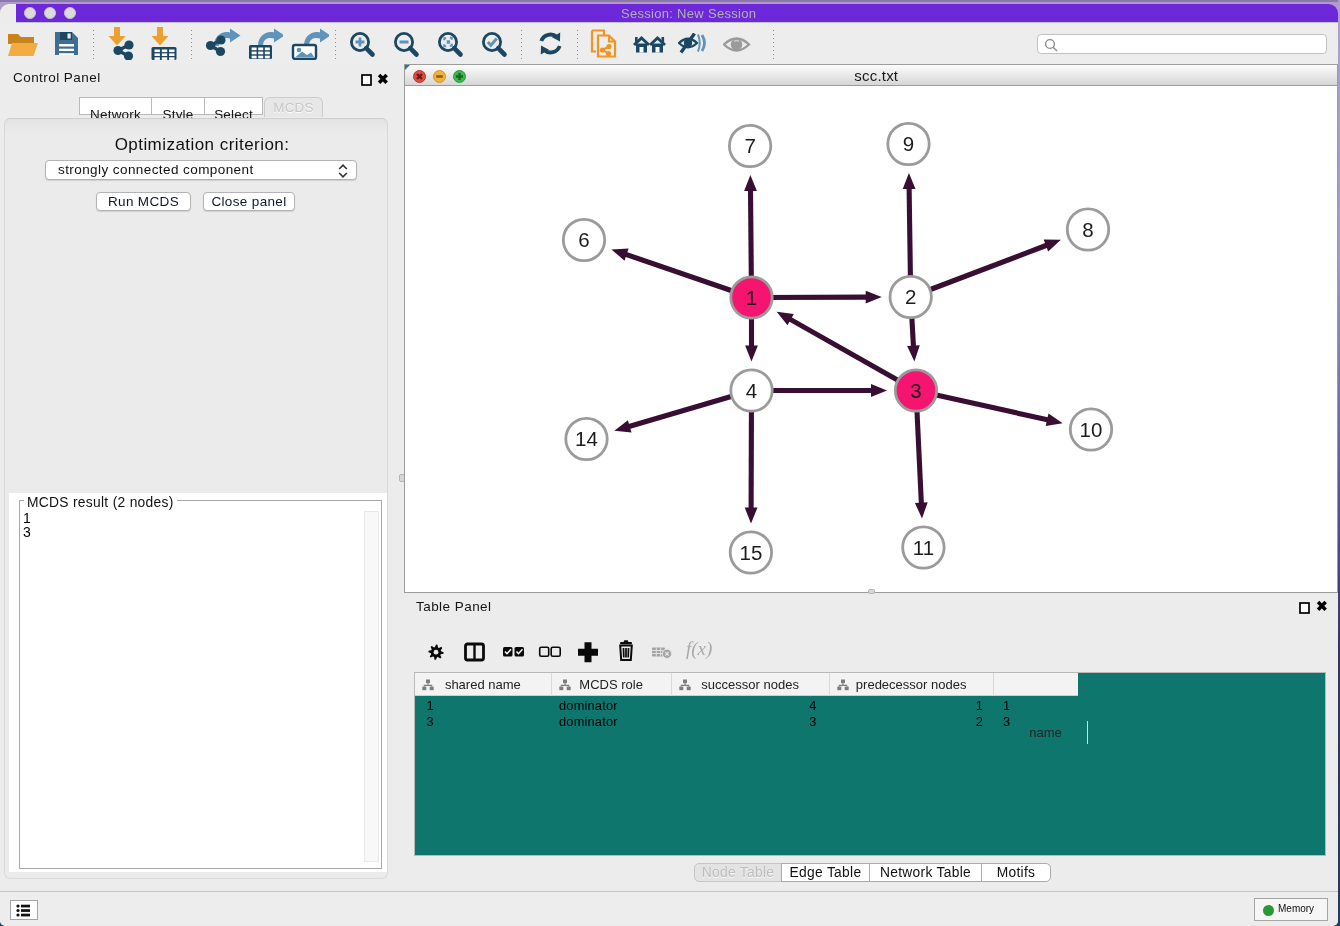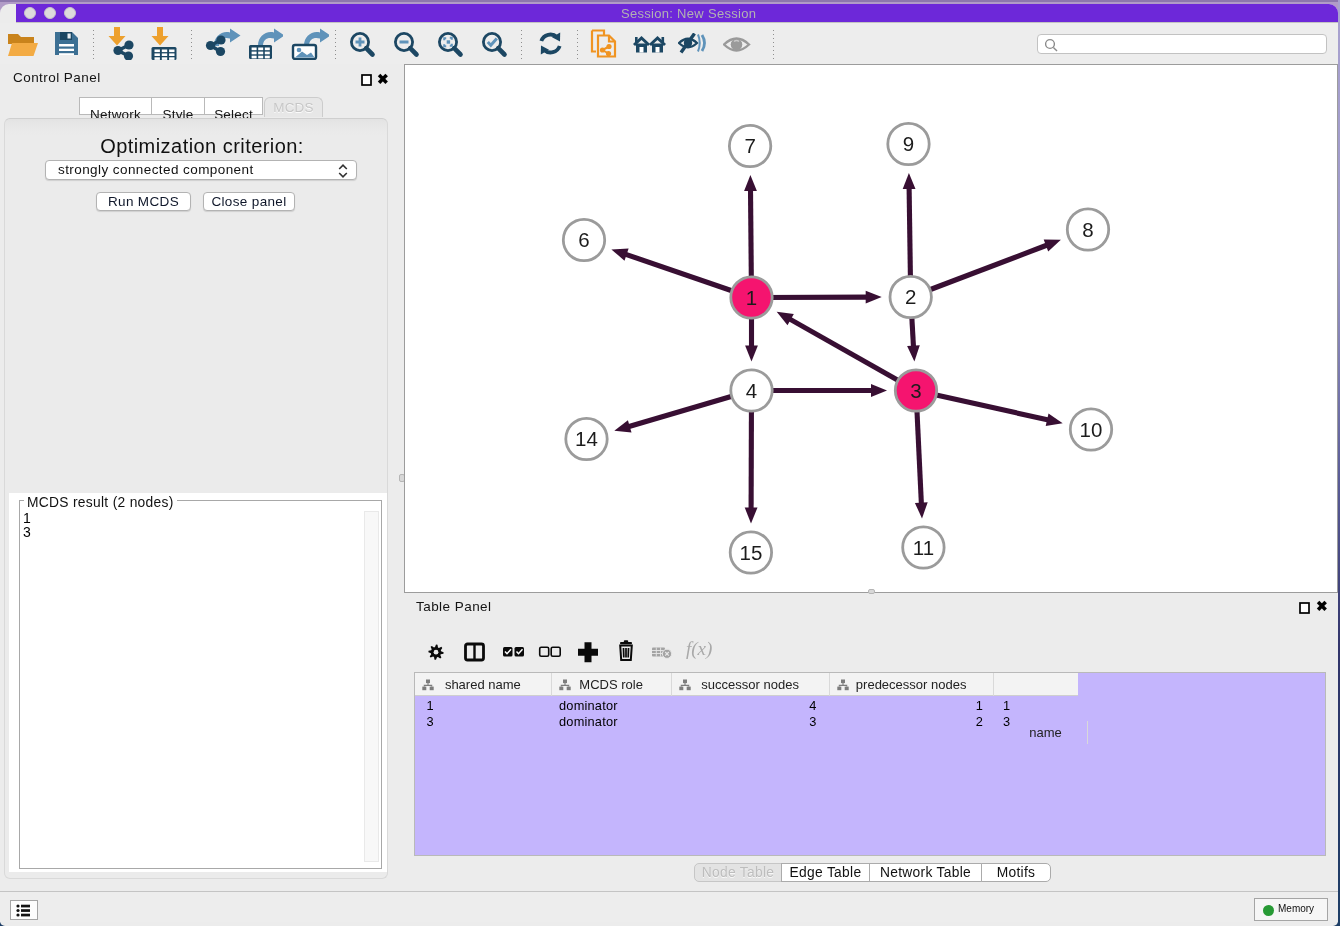--- a/index.html
+++ b/index.html
@@ -19,42 +19,42 @@
 #searchbox svg { position:absolute; left:6px; top:3px; }
 
 #main { position:absolute; left:0; top:60px; width:1338.2px; height:831px; background:#ececec; }
 
 #ctl-hdr { position:absolute; left:13px; top:6px; font-size:13.5px; letter-spacing:0.45px; color:#141414; }
 #ctl-float { position:absolute; left:361px; top:10px; }
 #ctl-close { position:absolute; left:377px; top:7px; font-size:14px; color:#000; font-weight:bold; }
 .tab { position:absolute; top:33px; height:18px; background:#fff; border:1px solid #b9b9b9; font-size:13.5px; letter-spacing:0.2px; color:#161616; text-align:center; line-height:14px; padding-top:10px; }
 #tab-mcds { position:absolute; left:264px; top:33px; width:59px; height:20px; background:#e7e7e7; border:1px solid #cccccc; border-bottom:none; border-radius:6px 6px 0 0; font-size:13.5px; letter-spacing:0.2px; color:#c6c6c6; text-shadow:0 1px 0 #fbfbfb; text-align:center; line-height:14px; padding-top:3px; }
 #ctl-body { position:absolute; left:4px; top:53.5px; width:384px; height:761px; background:linear-gradient(#e3e3e3 0px,#e8e8e8 8px,#ebebeb 16px); border:1px solid #d9d9d9; border-top:1px solid #cfcfcf; border-radius:6px; }
-#opt-label { position:absolute; left:6px; width:100%; top:16px; text-align:center; font-size:20px; letter-spacing:0.45px; color:#111; }
+#opt-label { position:absolute; left:6px; width:100%; top:16px; text-align:center; font-size:17px; letter-spacing:0.45px; color:#111; }
 #combo { position:absolute; left:40px; top:41.5px; width:312px; height:20px; background:#fff; border:1px solid #b3b3b3; border-radius:4px; box-shadow:0 1px 1px rgba(0,0,0,0.12); font-size:13.5px; letter-spacing:0.42px; color:#111; line-height:18px; padding-left:12px; }
 .btn { position:absolute; top:73.5px; height:19px; background:#fff; border:1px solid #b3b3b3; border-radius:4px; box-shadow:0 1px 1px rgba(0,0,0,0.12); font-size:13.5px; letter-spacing:0.35px; color:#0f172a; text-align:center; line-height:17px; }
 #grp { position:absolute; left:4px; top:374.5px; width:378px; height:379px; background:#fff; }
 #grp-border { position:absolute; left:10px; top:7px; width:363px; height:369px; border:1px solid #a8a8a8; }
 #grp-title { position:absolute; left:4px; top:-6px; background:#fff; padding:0 3px; font-size:13.8px; letter-spacing:0.3px; color:#111; }
 #grp-txt { position:absolute; left:14px; top:17.5px; font-size:14px; color:#000; line-height:14.7px; }
 #grp-sb { position:absolute; left:355px; top:18px; width:15px; height:351px; background:#f8f8f8; border:1px solid #e9e9e9; }
 
 #vgrip { position:absolute; left:399px; top:410px; width:6px; height:8px; background:#d8d8d8; border:1px solid #b5b5b5; border-radius:2px; }
 
 #netwin { position:absolute; left:404px; top:0px; width:933.5px; height:529px; border:1px solid #9c9c9c; background:#fff; }
 #net-title { position:absolute; left:0; top:0; right:0; height:21px; background:linear-gradient(#fcfcfc,#d6d6d6); border-bottom:1px solid #9c9c9c; }
 #net-title .t { position:absolute; left:0; right:0; top:1.7px; text-align:center; font-size:15px; letter-spacing:0.2px; color:#1a1a1a; text-indent:11px; }
 .ball { position:absolute; top:4.5px; width:13px; height:13px; border-radius:50%; }
 .ball svg { position:absolute; left:0; top:0; }
 #hgrip { position:absolute; left:463px; top:524px; width:7px; height:5px; background:#d8d8d8; border:1px solid #b5b5b5; border-radius:2px; }
 
 #tp-hdr { position:absolute; left:416px; top:535px; font-size:13.5px; letter-spacing:0.45px; color:#141414; }
 #tp-float { position:absolute; left:1299px; top:538px; }
 #tp-close { position:absolute; left:1316px; top:534px; font-size:14px; color:#000; font-weight:bold; }
-#tbl { position:absolute; left:414px; top:607.5px; width:912px; height:184px; background:#c4b5fd; border:1px solid #b9b9b9; }
+#tbl { position:absolute; left:414px; top:607.5px; width:912px; height:184px; background:#0f766e; border:1px solid #b9b9b9; }
 #tbl-head { position:absolute; left:0; top:0; width:663px; height:23px; background:#f3f3f3; border-bottom:1px solid #cfcfcf; }
 .th { position:absolute; top:0; height:23px; border-right:1px solid #d9d9d9; font-size:13px; color:#222; }
 .th span { position:absolute; left:0; width:100%; top:4px; text-align:center; }
 .th svg { position:absolute; left:7px; top:6px; }
 .td { position:absolute; font-size:12.8px; letter-spacing:0.2px; color:#000; }
 
 .btab { position:absolute; top:799px; height:19px; background:#fff; border:1px solid #ababab; border-radius:0; font-size:13.8px; letter-spacing:0.3px; color:#111; text-align:center; line-height:17px; }
 #btab-sel { background:#e3e3e3; border-color:#c6c6c6; color:#bdbdbd; text-shadow:0 1px 0 #f8f8f8; }
 
 #statusbar { position:absolute; left:0; top:887px; width:1338.2px; height:31px; background:#ededed; border-top:1px solid #c4c4c4; }
@@ -257,20 +257,41 @@
       <div id="grp">
         <div id="grp-border">
               <div id="grp-title">MCDS result (2 nodes)</div>
             </div>
         <div id="grp-txt">1<br>3</div>
         <div id="grp-sb"></div>
       </div>
     </div>
     <div id="vgrip"></div>
     <div id="netwin">
+      <div id="net-title">
+        <svg style="position:absolute;left:0px;top:0px" width="5" height="5" viewBox="0 0 5 5">
+              <path d="M0 0 L5 0 L0 5 Z" fill="#3a6ea5"></path>
+            </svg>
+        <div class="ball" style="left:8px;background:#df4a42;border:1px solid #b8352e">
+              <svg width="11" height="11" viewBox="0 0 11 11">
+                <path d="M3 3 L8 8 M8 3 L3 8" stroke="#701712" stroke-width="2.2"></path>
+              </svg>
+            </div>
+        <div class="ball" style="left:28px;background:#f0b23c;border:1px solid #cf9426">
+              <svg width="11" height="11" viewBox="0 0 11 11">
+                <line x1="2.2" y1="5.5" x2="8.8" y2="5.5" stroke="#8a5d10" stroke-width="2.4"></line>
+              </svg>
+            </div>
+        <div class="ball" style="left:48px;background:#3cb64d;border:1px solid #2b9c3a">
+              <svg width="11" height="11" viewBox="0 0 11 11">
+                <path d="M5.5 2 L5.5 9 M2 5.5 L9 5.5" stroke="#156a1e" stroke-width="2.4"></path>
+              </svg>
+            </div>
+        <div class="t">scc.txt</div>
+      </div>
       <svg id="graph" style="position:absolute;left:0;top:21px" width="928" height="507" viewBox="404.5 86 928 507">
 <line x1="751.0" y1="297.5" x2="750.0" y2="189.5" stroke="#380f33" stroke-width="5.1"></line>
 <polygon points="749.9,175.0 756.4,190.9 743.6,191.1" fill="#380f33"></polygon>
 <line x1="751.0" y1="297.5" x2="624.6" y2="254.1" stroke="#380f33" stroke-width="5.1"></line>
 <polygon points="610.9,249.4 628.1,248.6 624.0,260.7" fill="#380f33"></polygon>
 <line x1="751.0" y1="297.5" x2="866.7" y2="297.1" stroke="#380f33" stroke-width="5.1"></line>
 <polygon points="881.2,297.1 865.2,303.5 865.2,290.7" fill="#380f33"></polygon>
 <line x1="751.0" y1="297.5" x2="751.0" y2="347.0" stroke="#380f33" stroke-width="5.1"></line>
 <polygon points="751.0,361.5 744.6,345.5 757.4,345.5" fill="#380f33"></polygon>
 <line x1="910.2" y1="297.0" x2="908.6" y2="187.5" stroke="#380f33" stroke-width="5.1"></line>

